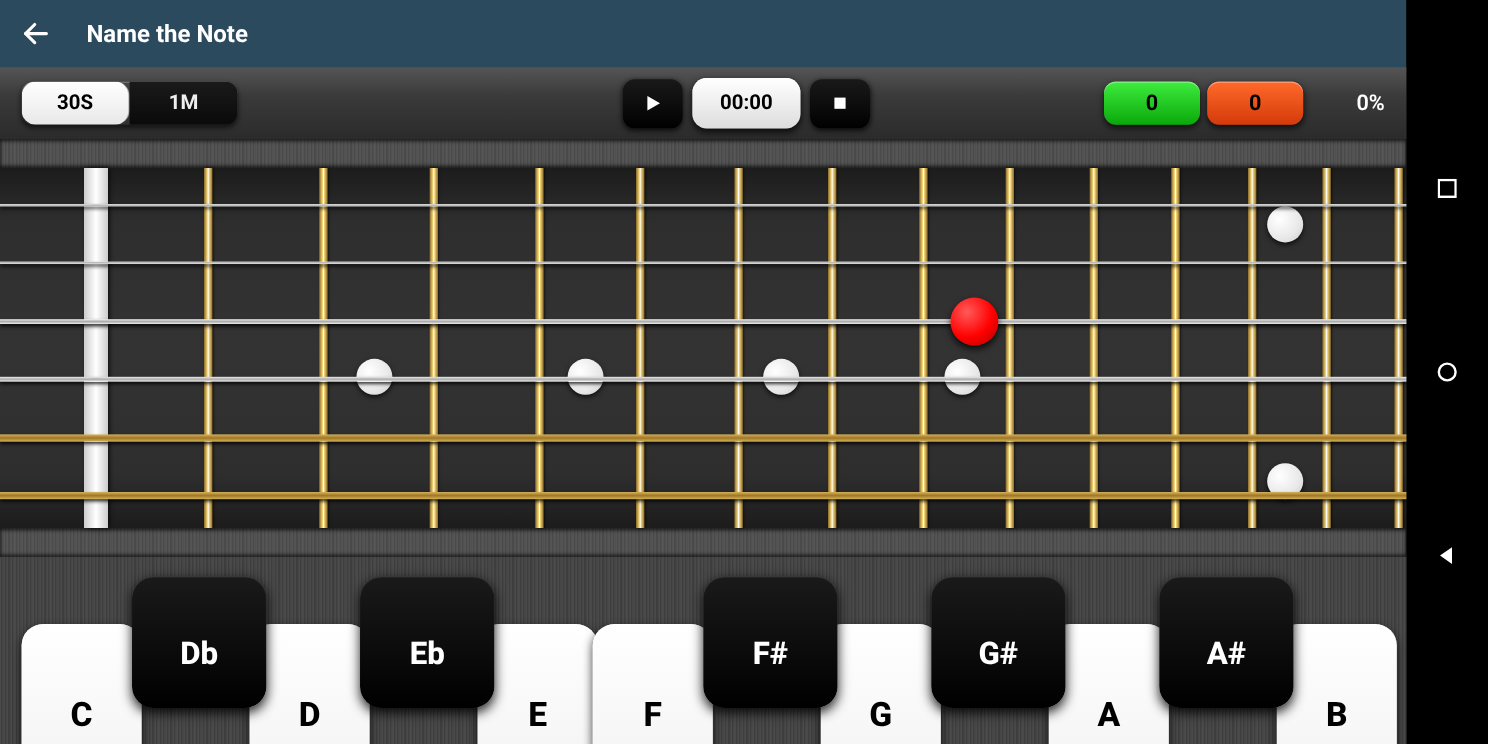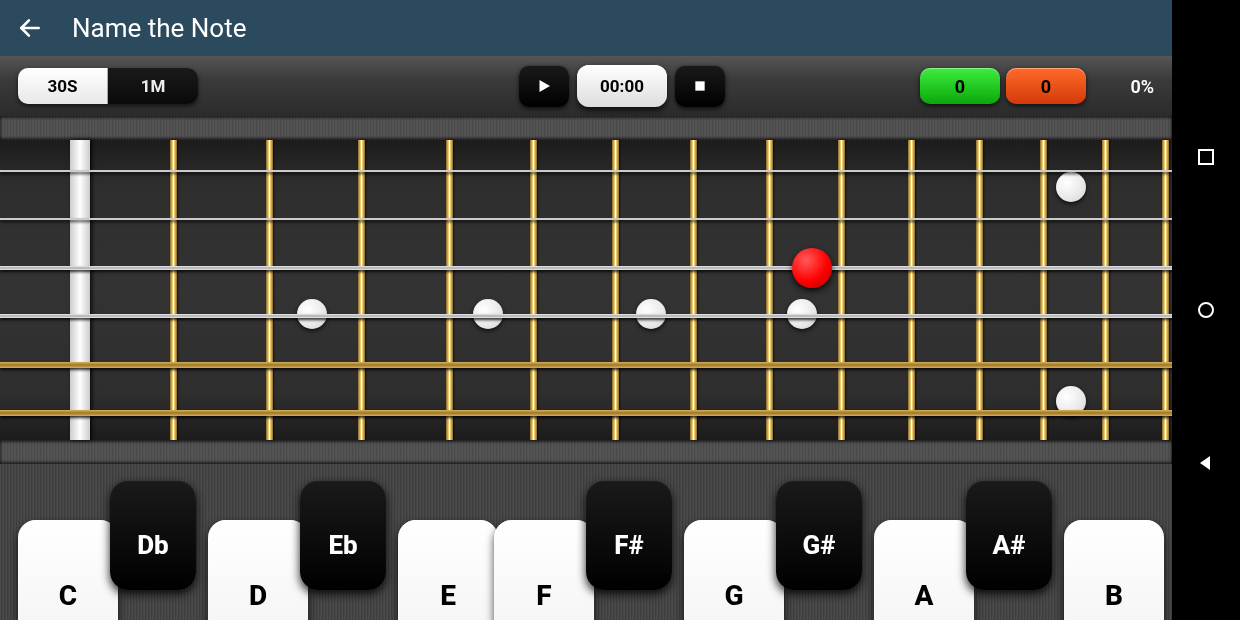--- a/index.html
+++ b/index.html
@@ -5,28 +5,28 @@
   * { box-sizing: border-box; margin: 0; padding: 0; }
   html, body { width: 1240px; height: 620px; overflow: hidden; font-family: -apple-system, Roboto, Arial, sans-serif; }
   body { display: flex; background: #000; }
   .app { width: 1172px; height: 620px; display: flex; flex-direction: column; background: linear-gradient(180deg,#3a3a3a,#2a2a2a); }
   .navbar { width: 68px; height: 620px; background: #000; display: flex; flex-direction: column; align-items: center; justify-content: space-around; padding: 80px 0; }
   .nav-icon { width: 18px; height: 18px; color: #fff; display:flex; align-items:center; justify-content:center; }
 
   
   .header { height: 56px; background: #2c4a5e; display: flex; align-items: center; padding: 0 16px; color: #fff; }
   .back-icon { width: 28px; height: 28px; margin-right: 28px; display:flex; align-items:center; justify-content:center; }
-  .title { font-size: 26px; font-weight: 400; }
+  .title { font-size: 20px; font-weight: 700; }
 
   
   .toolbar { height: 60px; background: linear-gradient(180deg,#555 0%,#3a3a3a 40%,#2b2b2b 100%); display:flex; align-items:center; padding: 0 18px; position:relative; }
   .seg-group { display:flex; border-radius:10px; overflow:hidden; box-shadow:0 2px 4px rgba(0,0,0,.6), inset 0 1px 0 rgba(255,255,255,.3);}
   .seg { width:90px; height:36px; display:flex; align-items:center; justify-content:center; font-weight:700; font-size:17px; border-right:1px solid rgba(0,0,0,.3); cursor:pointer;}
   .seg:last-child{border-right:none;}
-  .seg.active { background: linear-gradient(180deg,#fff,#e8e8e8); color:#000;}
+  .seg.active { background: linear-gradient(180deg,#fff,#e8e8e8); color:#000;border-radius:12px;}
   .seg.inactive { background: linear-gradient(180deg,#1a1a1a,#0a0a0a); color:#eee;}
 
   .center-controls { position:absolute; left:50%; transform:translateX(-50%); display:flex; gap:8px; align-items:center;margin-left:36px;}
   .ctrl-btn { width:50px; height:42px; border-radius:10px; background:linear-gradient(180deg,#1a1a1a,#000); box-shadow:0 2px 4px rgba(0,0,0,.7), inset 0 1px 0 rgba(255,255,255,.15); display:flex; align-items:center; justify-content:center; color:#fff; cursor:pointer;}
   .timer-pill { width:90px; height:42px; border-radius:12px; background:linear-gradient(180deg,#fff,#ddd); box-shadow:0 3px 6px rgba(0,0,0,.8), inset 0 1px 1px rgba(255,255,255,.9); display:flex; align-items:center; justify-content:center; font-weight:700; font-size:17px; color:#000;}
 
   .score-area { margin-left:auto; display:flex; align-items:center; gap:6px;}
   .score-pill { width:80px; height:36px; border-radius:10px; display:flex; align-items:center; justify-content:center; font-weight:700; font-size:18px; color:#000; box-shadow:0 2px 5px rgba(0,0,0,.7), inset 0 1px 0 rgba(255,255,255,.4);}
   .score-green { background: linear-gradient(180deg,#3eec3e,#0aa80a);}
   .score-red { background: linear-gradient(180deg,#ff6a2a,#d43a0a);}
@@ -48,21 +48,21 @@
   
   .marker { position:absolute; width:30px; height:30px; border-radius:50%; background:radial-gradient(circle at 35% 35%, #fff, #e8e8e8 60%, #ccc); box-shadow:0 2px 4px rgba(0,0,0,.7);}
   .note-dot { position:absolute; width:40px; height:40px; border-radius:50%; background:radial-gradient(circle at 35% 30%, #ff5a5a, #ff0000 55%, #b00000); box-shadow:0 3px 6px rgba(0,0,0,.8);}
 
   
   .metal-bottom { flex:1; background: repeating-linear-gradient(90deg,#4a4a4a 0 1px,#3e3e3e 1px 2px,#464646 2px 3px); position:relative;}
 
   
   .keys { position:absolute; left:0; right:0; bottom:0; height:160px; }
   .white-key { position:absolute; bottom:-20px; height:120px; width:100px; background:linear-gradient(180deg,#fff,#f4f4f4); border-radius:18px; box-shadow:0 4px 8px rgba(0,0,0,.7), inset 0 1px 2px rgba(255,255,255,.9); display:flex; align-items:center; justify-content:center; padding-top:30px; font-weight:800; font-size:28px; color:#000; cursor:pointer;}
-  .black-key { position:absolute; bottom:30px; height:110px; width:86px; background:linear-gradient(180deg,#1a1a1a,#000); border-radius:18px; box-shadow:0 4px 10px rgba(0,0,0,.85), inset 0 1px 1px rgba(255,255,255,.15); display:flex; align-items:center; justify-content:center; padding-top:20px; font-weight:800; font-size:26px; color:#fff; cursor:pointer; z-index:2;}
+  .black-key { position:absolute; bottom:30px; height:110px; width:112px; background:linear-gradient(180deg,#1a1a1a,#000); border-radius:18px; box-shadow:0 4px 10px rgba(0,0,0,.85), inset 0 1px 1px rgba(255,255,255,.15); display:flex; align-items:center; justify-content:center; padding-top:20px; font-weight:800; font-size:26px; color:#fff; cursor:pointer; z-index:2;}
 </style>
 </head>
 <body>
 
 <div class="app">
 
   <div class="header">
     <div class="back-icon">
       <svg width="26" height="26" viewBox="0 0 24 24" fill="none" stroke="#fff" stroke-width="2.4" stroke-linecap="round" stroke-linejoin="round">
           <line x1="20" y1="12" x2="4" y2="12"></line>

